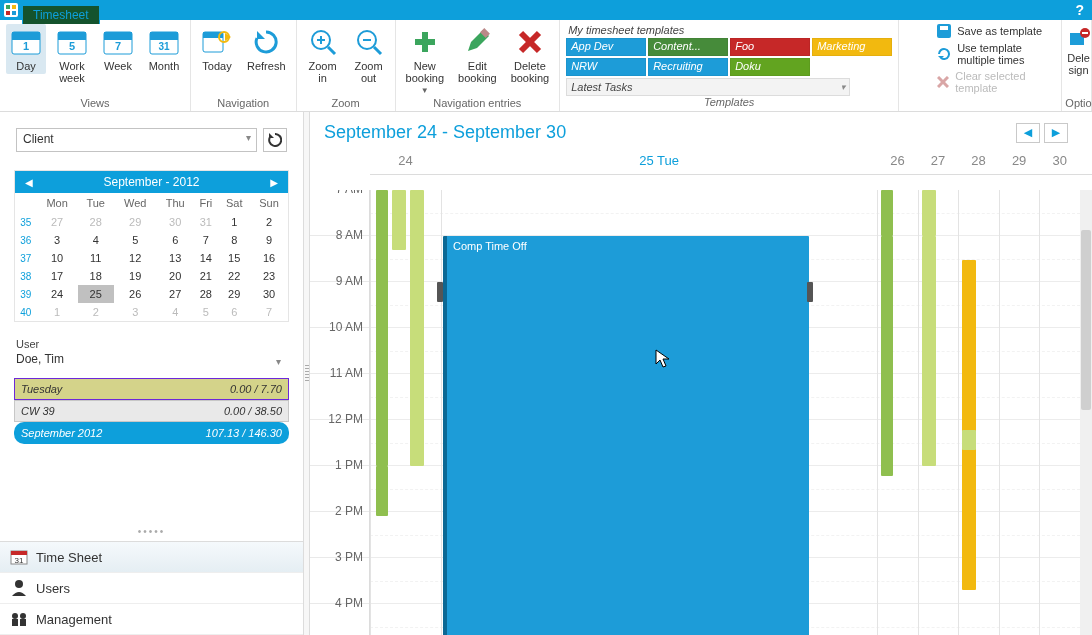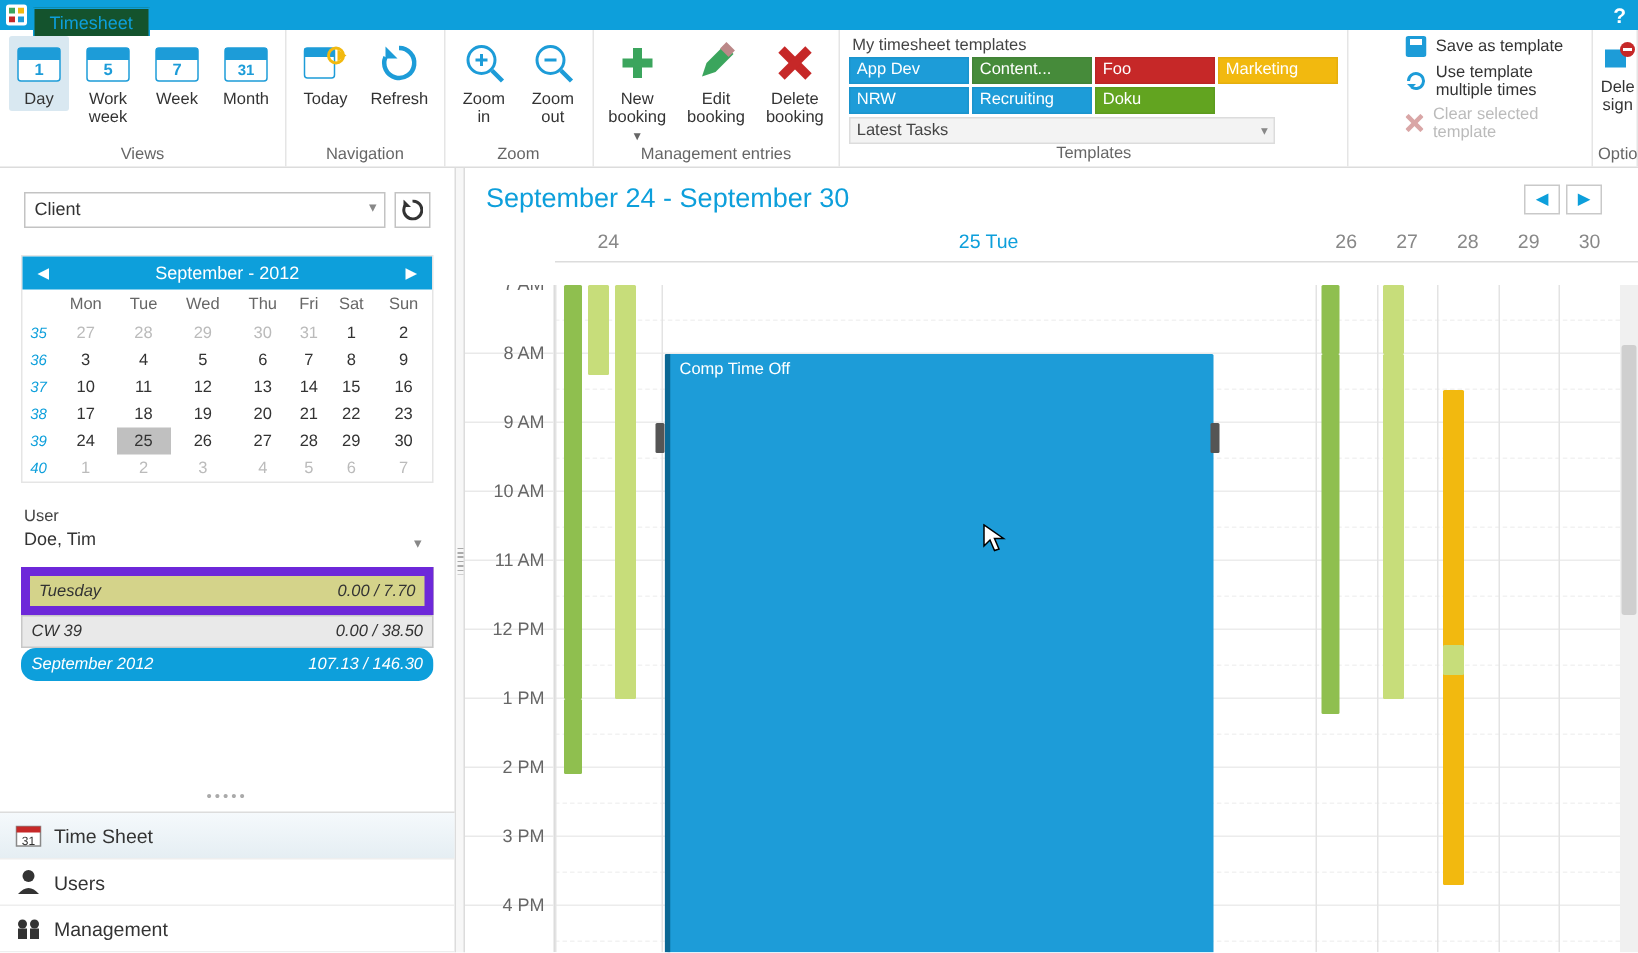--- a/index.html
+++ b/index.html
@@ -15,21 +15,21 @@
   .ribbon { height: 92px; background: #fff; border-bottom: 1px solid #dcdcdc; display: flex; }
   .ribbon-group { border-right: 1px solid #e5e5e5; display: flex; flex-direction: column; justify-content: space-between; padding: 4px 6px 0 6px; }
   .ribbon-group-label { text-align: center; font-size: 11px; color: #666; padding-bottom: 2px; }
   .ribbon-row { display: flex; gap: 6px; align-items: flex-start; flex: 1; }
   .ribbon-btn { display: flex; flex-direction: column; align-items: center; gap: 2px; padding: 2px 4px; border-radius: 2px; cursor: pointer; min-width: 36px; }
   .ribbon-btn.active { background: #d9e8f1; }
   .ribbon-btn .icon-box { width: 32px; height: 32px; display: flex; align-items: center; justify-content: center; }
   .ribbon-btn .lbl { font-size: 11px; text-align: center; line-height: 12px; }
 
   
-  .templates-col { flex: 1; display: flex; flex-direction: column; padding: 4px 6px 0 6px; border-right: 1px solid #e5e5e5; }
+  .templates-col { flex: 1; display: flex; flex-direction: column; padding: 4px 6px 0 6px; border-right: 1px solid #e5e5e5; font-style: italic; }
   .tmpl-header { font-size: 11px; color: #444; padding: 0 2px 2px 2px;}
   .tmpl-grid { display: grid; grid-template-columns: repeat(4, 80px); grid-auto-rows: 18px; gap: 2px; }
   .tmpl-chip { font-size: 11px; color: #fff; padding: 1px 4px; overflow: hidden; white-space: nowrap; cursor: pointer; border: 1px solid rgba(0,0,0,0.05);}
   .latest-tasks { margin-top: 2px; background: #f3f3f3; border: 1px solid #dcdcdc; font-size: 11px; padding: 2px 4px; width: 284px; display: flex; justify-content: space-between; align-items: center; color:#444;}
   .latest-tasks::after { content: "▾"; font-size: 9px; color: #888; }
 
   .tmpl-actions { display: flex; flex-direction: column; gap: 4px; padding: 4px 6px; font-size: 11px; border-right: 1px solid #e5e5e5;}
   .tmpl-actions .row { display: flex; align-items: center; gap: 6px; cursor: pointer; margin-left: 32px; }
   .tmpl-actions .row.disabled { color: #bbb; cursor: default; }
   .tmpl-actions .row .mini { width: 14px; height: 14px; display: inline-flex; align-items: center; justify-content: center; }
@@ -53,29 +53,29 @@
   .select-wrap::after { content: "▾"; position: absolute; right: 6px; top: 4px; color: #888; font-size: 10px; pointer-events: none;}
   .refresh-sq { width: 24px; height: 24px; border: 1px solid #c3c3c3; display: flex; align-items: center; justify-content: center; cursor: pointer; font-size: 13px;}
 
   .mini-cal { margin: 10px 14px; border: 1px solid #e5e5e5; }
   .mini-cal-head { background: #0d9fdb; color: #fff; display: flex; justify-content: space-between; align-items: center; padding: 4px 6px; font-size: 12px; }
   .mini-cal-head .nav { cursor: pointer; font-size: 10px; padding: 0 4px; }
   .mini-cal table { width: 100%; border-collapse: collapse; font-size: 11px; }
   .mini-cal th { color: #666; font-weight: normal; padding: 4px 0; }
   .mini-cal td { text-align: center; padding: 3px 0; cursor: pointer; }
   .mini-cal td.dim { color: #bbb; }
-  .mini-cal td.wk { color: #0d9fdb; font-size: 10px; font-style: italic; }
+  .mini-cal td.wk { color: #0d9fdb; font-size: 10px; }
   .mini-cal td.sel { background: #c0c0c0; }
 
   .user-block { padding: 6px 16px 8px 16px; }
   .user-block .lbl { font-size: 11px; color: #444; margin-bottom: 2px; }
 
   .stat-rows { margin: 4px 14px 0 14px; font-style: italic; font-size: 11px;}
   .stat-row { display: flex; justify-content: space-between; padding: 4px 6px; border: 1px solid transparent;}
-  .stat-row.today { background: #d4d38a; border: 6px solid #6d28d9;}
+  .stat-row.today { background: #d4d38a; border: 1px solid #6d28d9;}
   .stat-row.week { background: #e9e9e9; border: 1px solid #c7c7c7;}
   .stat-row.month { background: #0d9fdb; color: #fff; border-radius: 10px;}
 
   .grip { text-align: center; color: #aaa; letter-spacing: 2px; font-size: 10px; padding-top: 4px; cursor: row-resize;}
   .nav-list { border-top: 1px solid #dcdcdc; margin-top: 4px;}
   .nav-item { display: flex; align-items: center; gap: 8px; padding: 6px 10px; font-size: 13px; cursor: pointer; border-bottom: 1px solid #eee;}
   .nav-item.active { background: linear-gradient(#f5f9fc,#e5eef3); }
   .nav-item .ico { width: 18px; height: 18px; display: inline-flex; align-items: center; justify-content: center; font-size: 12px; }
 
   
@@ -255,21 +255,21 @@
         <span class="icon-box">
             <svg width="26" height="26">
               <line x1="4" y1="4" x2="22" y2="22" stroke="#c62828" stroke-width="6"></line>
               <line x1="22" y1="4" x2="4" y2="22" stroke="#c62828" stroke-width="6"></line>
             </svg>
           </span>
         <span class="lbl" style="white-space:pre">Delete
 booking</span>
       </div>
     </div>
-    <div class="ribbon-group-label">Management entries</div>
+    <div class="ribbon-group-label">Navigation entries</div>
   </div>
 
   <div class="templates-col">
     <div>
       <div class="tmpl-header">My timesheet templates</div>
       <div class="tmpl-grid" id="tmpl-grid">
           <div class="tmpl-chip" style="background: rgb(29, 156, 216);">App Dev</div>
           <div class="tmpl-chip" style="background: rgb(70, 139, 58);">Content...</div>
           <div class="tmpl-chip" style="background: rgb(198, 40, 40);">Foo</div>
           <div class="tmpl-chip" style="background: rgb(242, 185, 15);">Marketing</div>

